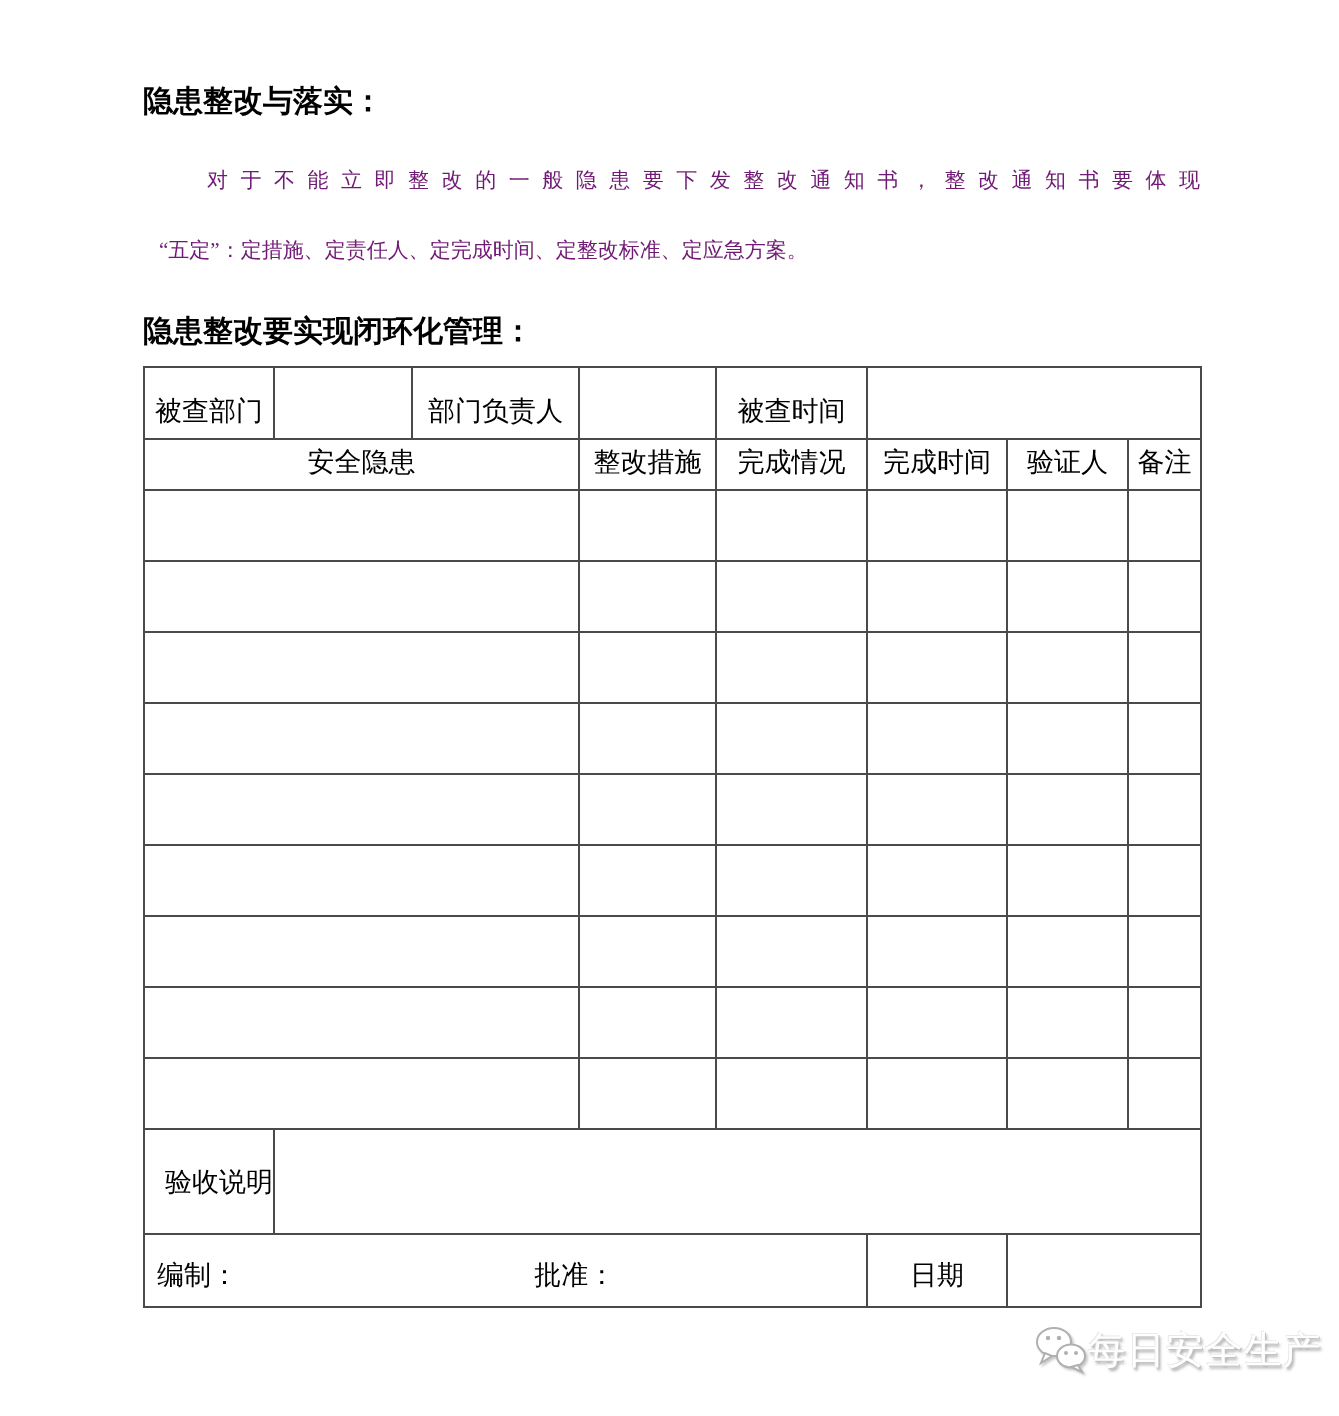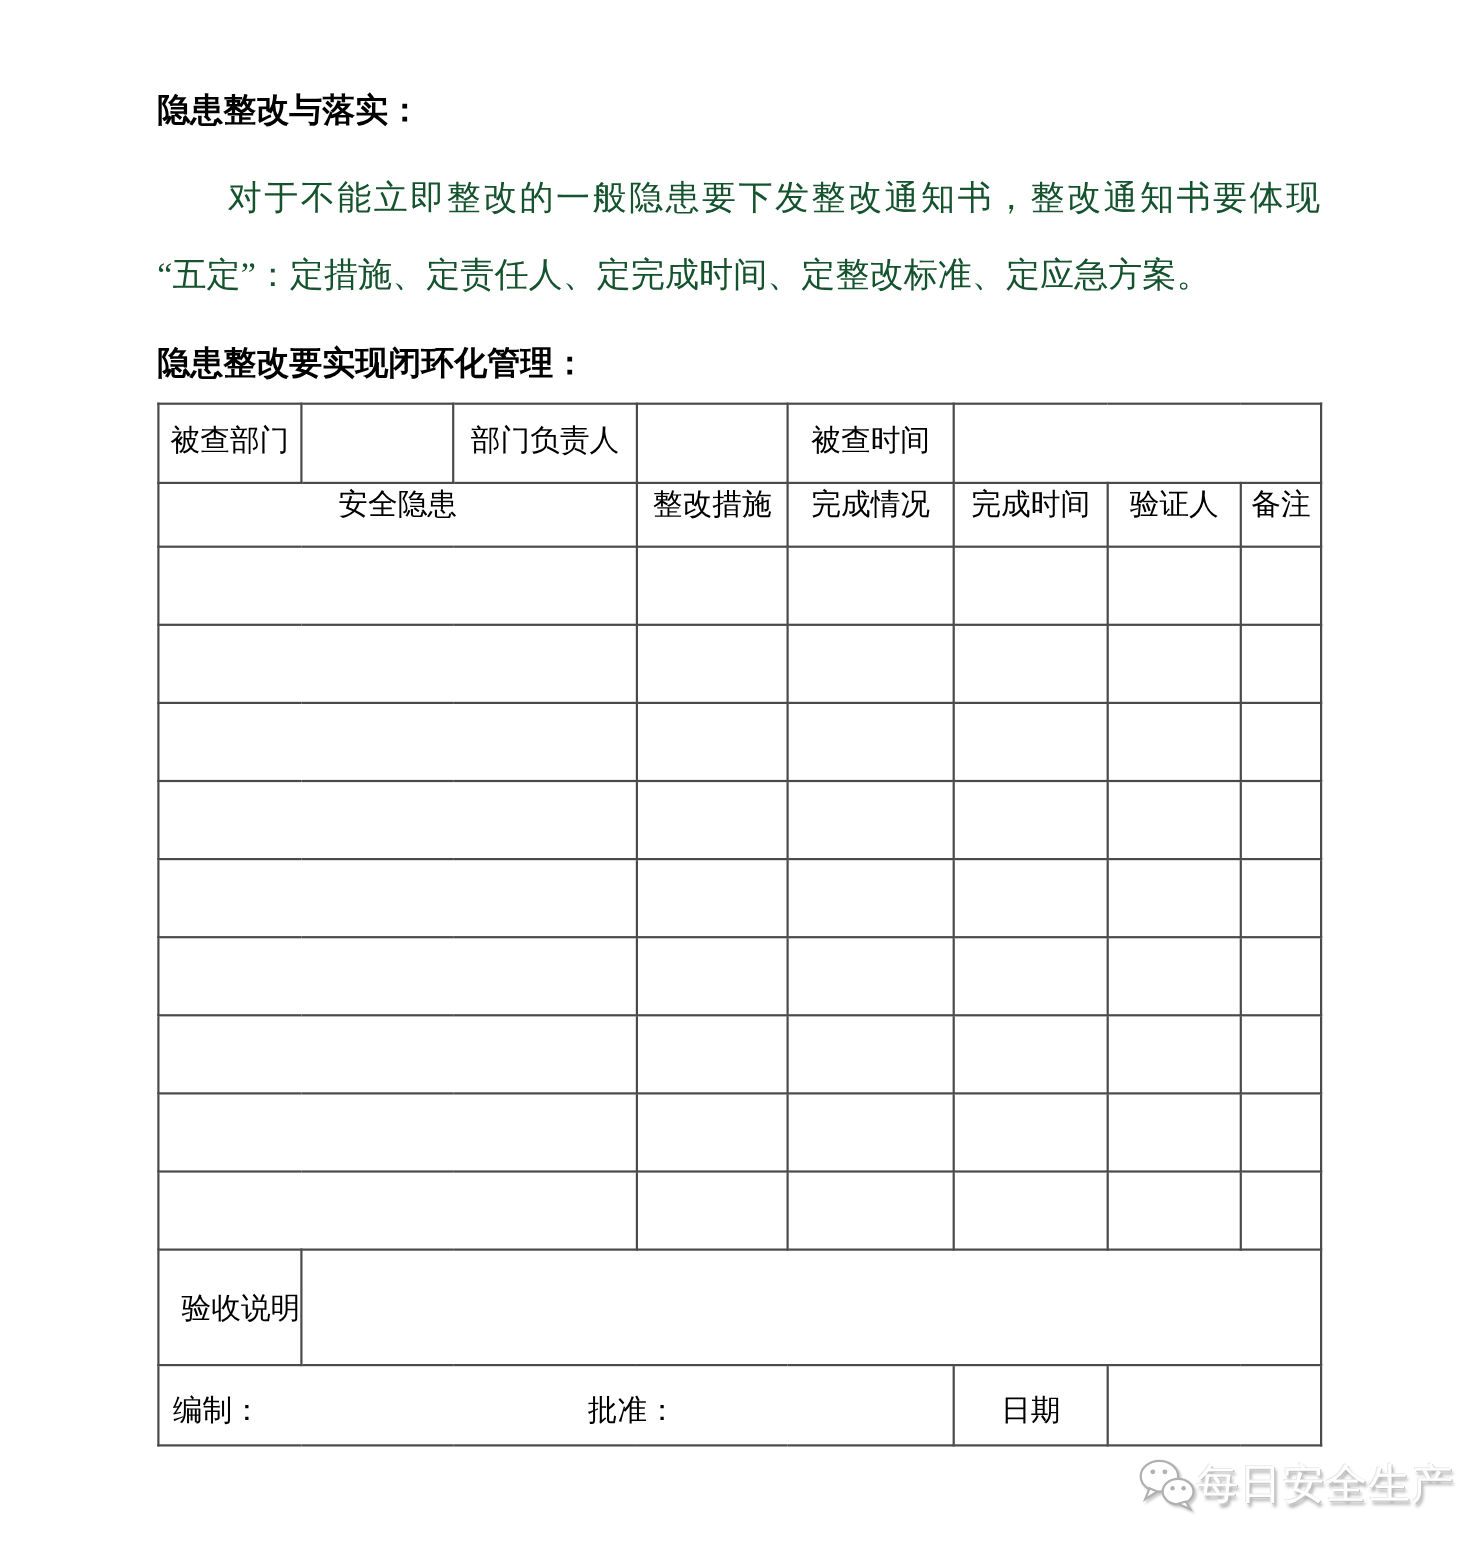--- a/index.html
+++ b/index.html
@@ -15,28 +15,28 @@
     width: 1057px;
   }
   .doc-heading {
     margin-top: 84px;
     font-family: "Liberation Sans", sans-serif;
     font-weight: 700;
     font-size: 30px; line-height: 34px;
     color: #000000;
   }
   .doc-heading.h2 { margin-top: 44px; }
-  .para-line { font-size: 31px; line-height: 40px; color: #14532d; }
+  .para-line { font-size: 21px; line-height: 40px; color: #701a75; }
   .para-line.l1 {
     margin-top: 42px;
     padding-left: 64px;
     text-align: justify;
     text-align-last: justify;
   }
-  .para-line.l2 { margin-top: 30px; }
+  .para-line.l2 { margin-top: 30px; margin-left: 16px; }
   .table-title {
     margin-top: 34px;
     font-size: 32px; line-height: 38px;
     text-align: center;
     color: #000000;
   }
   table.receipt {
     margin-top: 18px;
     border-collapse: collapse;
     table-layout: fixed;
@@ -49,21 +49,21 @@
     overflow: hidden;
   }
   tr.r-info  { height: 72px; }
   tr.r-head  { height: 51px; }
   tr.r-data  { height: 71px; }
   tr.r-accept{ height: 105px; }
   tr.r-foot  { height: 73px; }
   td.lbl-bottom {
     text-align: center;
     vertical-align: bottom;
-    padding-bottom: 20px;
+    padding-bottom: 9px;
   }
   td.lbl-middle {
     text-align: right;
     vertical-align: middle;
   }
   td.f-cell {
     position: relative;
     vertical-align: bottom;
     padding: 16px 0 13px 12px;
   }

